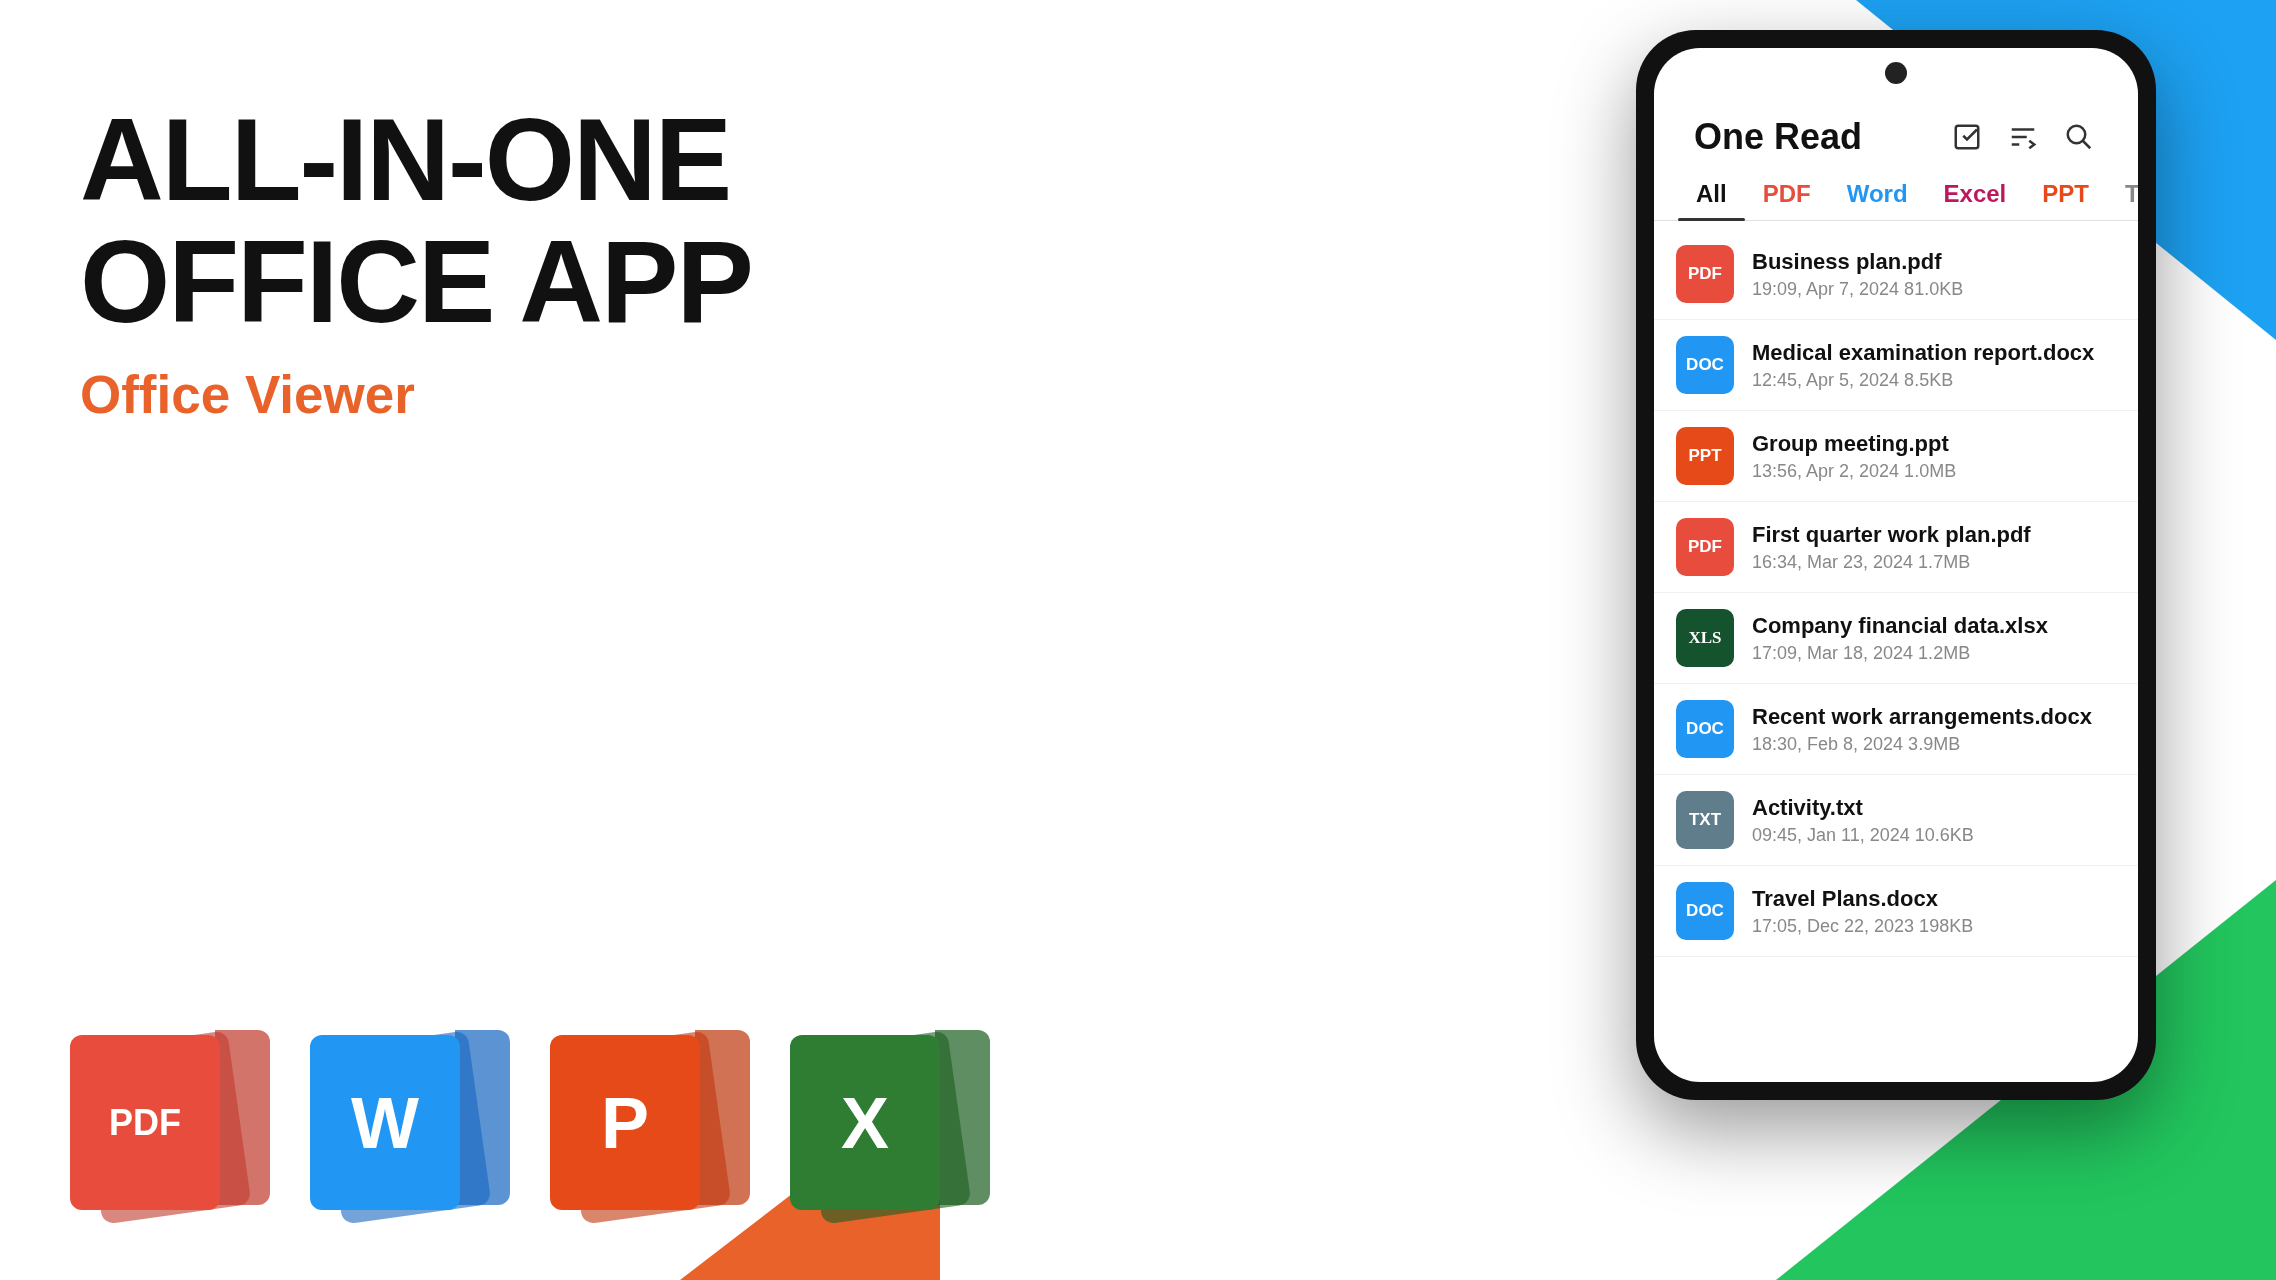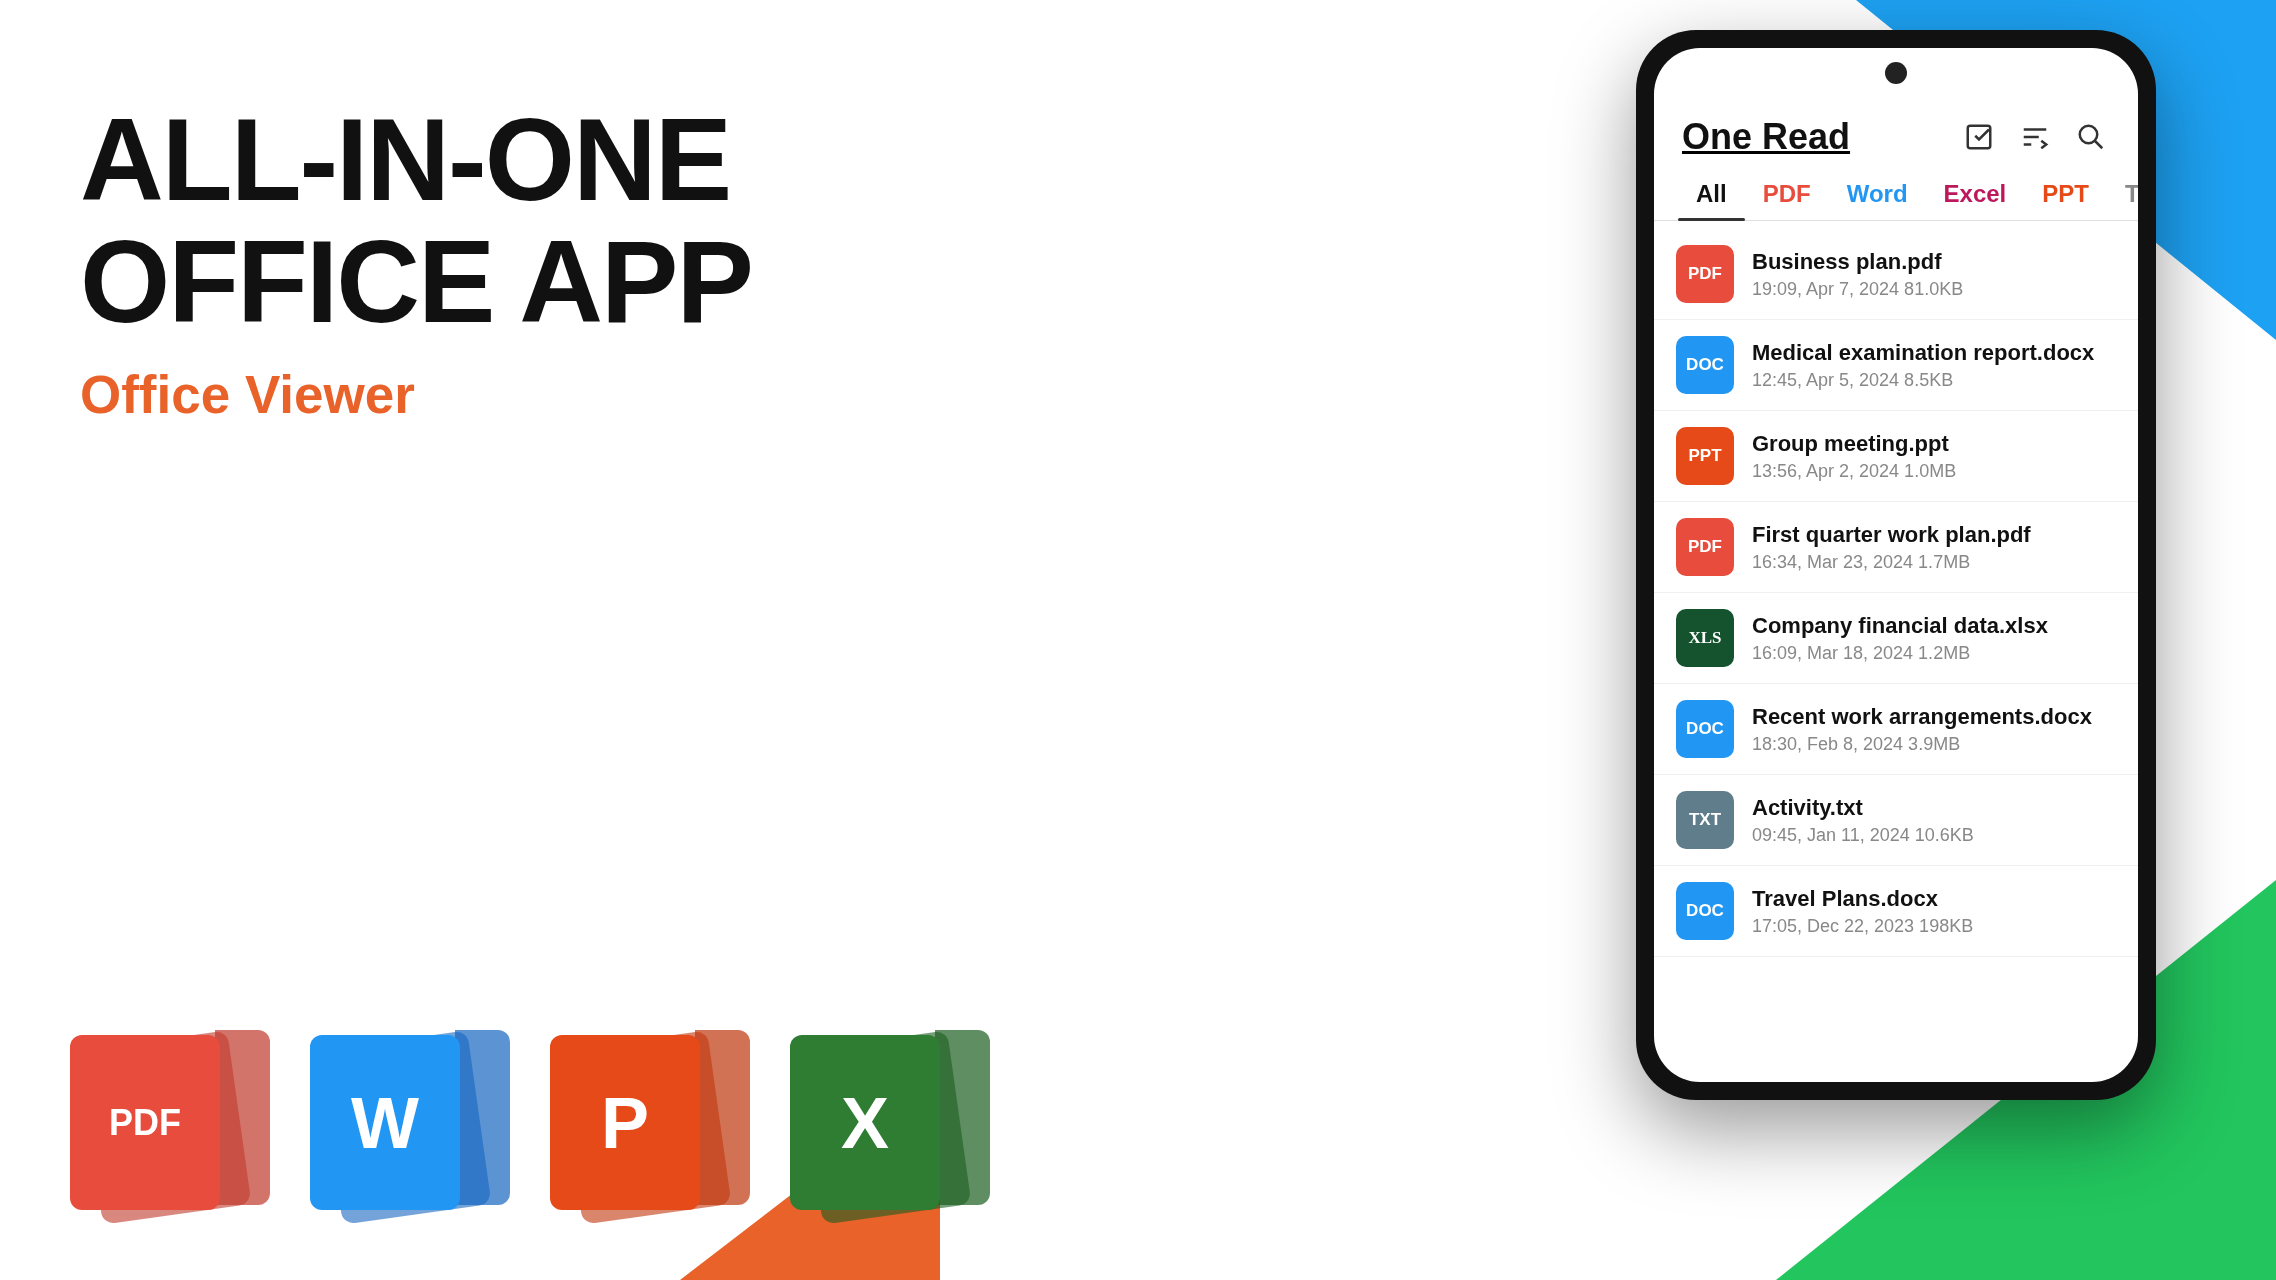--- a/index.html
+++ b/index.html
@@ -318,22 +318,21 @@
       display: flex;
       flex-direction: column;
       padding-top: 50px;
     }
 
     
     .app-header {
       display: flex;
       align-items: center;
       justify-content: space-between;
-      padding: 18px 28px 10px;
-      text-decoration: underline;
+      padding: 18px 40px 10px;
     }
 
     .app-title {
       font-size: 36px;
       font-weight: 800;
       color: #111;
     }
 
     .header-icons {
       display: flex;
@@ -556,21 +555,21 @@
             <div class="file-info">
               <div class="file-name">First quarter work plan.pdf</div>
               <div class="file-meta">16:34, Mar 23, 2024 1.7MB</div>
             </div>
           </div>
 
           <div class="file-item">
             <div class="file-icon xls">XLS</div>
             <div class="file-info">
               <div class="file-name">Company financial data.xlsx</div>
-              <div class="file-meta">16:09, Mar 18, 2024 1.2MB</div>
+              <div class="file-meta">17:09, Mar 18, 2024 1.2MB</div>
             </div>
           </div>
 
           <div class="file-item">
             <div class="file-icon doc">DOC</div>
             <div class="file-info">
               <div class="file-name">Recent work arrangements.docx</div>
               <div class="file-meta">18:30, Feb 8, 2024 3.9MB</div>
             </div>
           </div>

